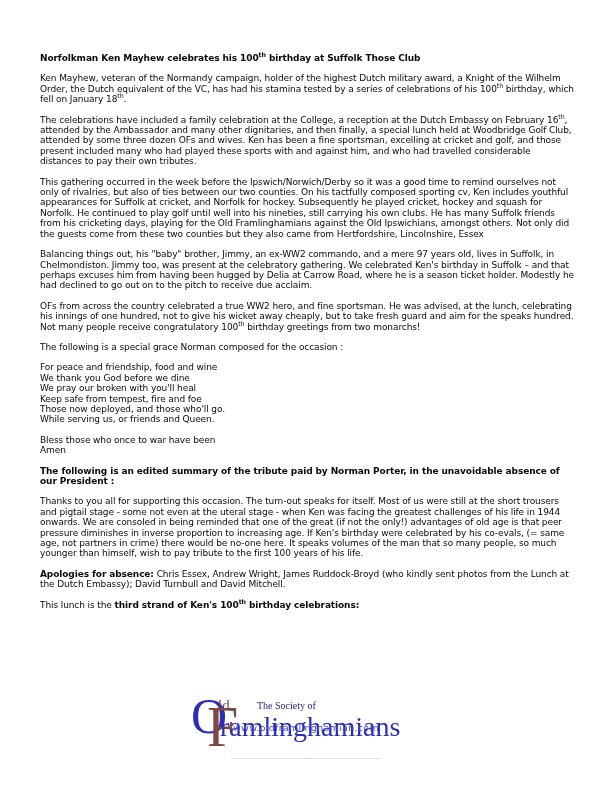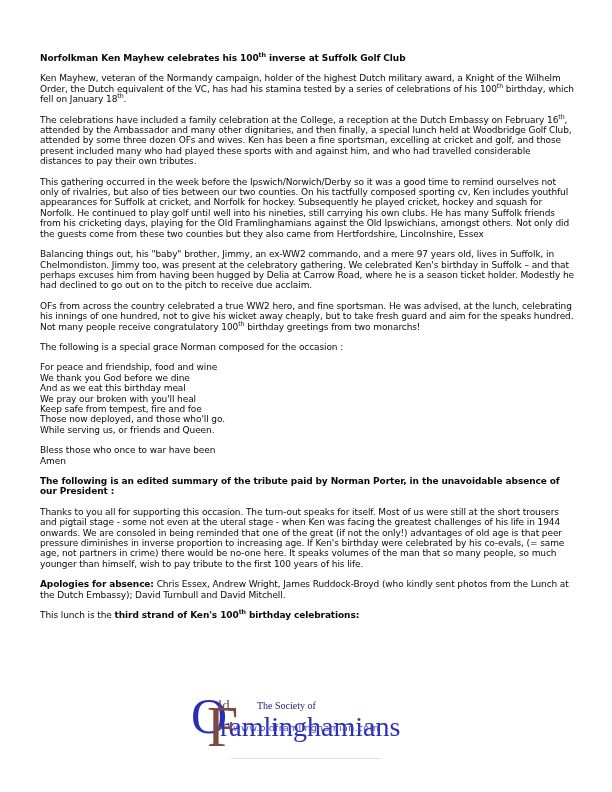--- a/index.html
+++ b/index.html
@@ -98,30 +98,29 @@
     height: 1px;
     background: #dfdfe8;
   }
 </style>
 </head>
 <body>
 
 <div class="page">
 
   <div id="doc">
-      <div class="para title"><span>Norfolkman Ken Mayhew celebrates his 100</span><sup>th</sup><span> inverse at Suffolk Golf Club</span></div>
+      <div class="para title"><span>Norfolkman Ken Mayhew celebrates his 100</span><sup>th</sup><span> birthday at Suffolk Those Club</span></div>
       <div class="para body"><span>Ken Mayhew, veteran of the Normandy campaign, holder of the highest Dutch military award, a Knight of the Wilhelm Order, the Dutch equivalent of the VC, has had his stamina tested by a series of celebrations of his 100</span><sup>th</sup><span> birthday, which fell on January 18</span><sup>th</sup><span>.</span></div>
       <div class="para body"><span>The celebrations have included a family celebration at the College, a reception at the Dutch Embassy on February 16</span><sup>th</sup><span>, attended by the Ambassador and many other dignitaries, and then finally, a special lunch held at Woodbridge Golf Club, attended by some three dozen OFs and wives. Ken has been a fine sportsman, excelling at cricket and golf, and those present included many who had played these sports with and against him, and who had travelled considerable distances to pay their own tributes.</span></div>
       <div class="para body"><span>This gathering occurred in the week before the Ipswich/Norwich/Derby so it was a good time to remind ourselves not only of rivalries, but also of ties between our two counties. On his tactfully composed sporting cv, Ken includes youthful appearances for Suffolk at cricket, and Norfolk for hockey. Subsequently he played cricket, hockey and squash for Norfolk. He continued to play golf until well into his nineties, still carrying his own clubs. He has many Suffolk friends from his cricketing days, playing for the Old Framlinghamians against the Old Ipswichians, amongst others. Not only did the guests come from these two counties but they also came from Hertfordshire, Lincolnshire, Essex</span></div>
       <div class="para body"><span>Balancing things out, his "baby" brother, Jimmy, an ex-WW2 commando, and a mere 97 years old, lives in Suffolk, in Chelmondiston. Jimmy too, was present at the celebratory gathering. We celebrated Ken's birthday in Suffolk – and that perhaps excuses him from having been hugged by Delia at Carrow Road, where he is a season ticket holder. Modestly he had declined to go out on to the pitch to receive due acclaim.</span></div>
       <div class="para body"><span>OFs from across the country celebrated a true WW2 hero, and fine sportsman. He was advised, at the lunch, celebrating his innings of one hundred, not to give his wicket away cheaply, but to take fresh guard and aim for the speaks hundred. Not many people receive congratulatory 100</span><sup>th</sup><span> birthday greetings from two monarchs!</span></div>
       <div class="para body"><span>The following is a special grace Norman composed for the occasion :</span></div>
       <div class="para poem"><span>For peace and friendship, food and wine</span></div>
       <div class="para poem"><span>We thank you God before we dine</span></div>
-      <div class="para poem"><span>And as we eat this birthday meal</span></div>
       <div class="para poem"><span>We pray our broken with you'll heal</span></div>
       <div class="para poem"><span>Keep safe from tempest, fire and foe</span></div>
       <div class="para poem"><span>Those now deployed, and those who'll go.</span></div>
       <div class="para poemlast"><span>While serving us, or friends and Queen.</span></div>
       <div class="para poem"><span>Bless those who once to war have been</span></div>
       <div class="para body"><span>Amen</span></div>
       <div class="para bold"><span>The following is an edited summary of the tribute paid by Norman Porter, in the unavoidable absence of our President :</span></div>
       <div class="para body"><span>Thanks to you all for supporting this occasion. The turn-out speaks for itself. Most of us were still at the short trousers and pigtail stage - some not even at the uteral stage - when Ken was facing the greatest challenges of his life in 1944 onwards. We are consoled in being reminded that one of the great (if not the only!) advantages of old age is that peer pressure diminishes in inverse proportion to increasing age. If Ken's birthday were celebrated by his co-evals, (= same age, not partners in crime) there would be no-one here. It speaks volumes of the man that so many people, so much younger than himself, wish to pay tribute to the first 100 years of his life.</span></div>
       <div class="para body"><span class="b">Apologies for absence:</span><span> Chris Essex, Andrew Wright, James Ruddock-Broyd (who kindly sent photos from the Lunch at the Dutch Embassy); David Turnbull and David Mitchell.</span></div>
       <div class="para body"><span>This lunch is the </span><span class="b">third strand of Ken's 100</span><sup class="b">th</sup><span class="b"> birthday celebrations:</span></div>

